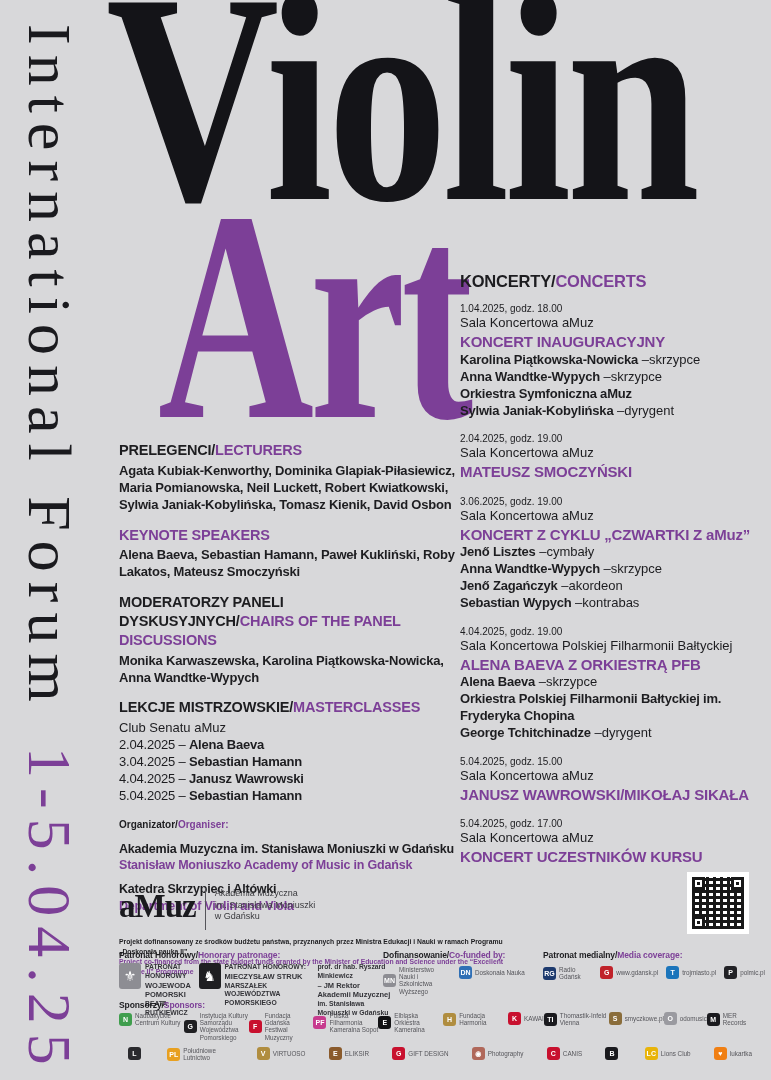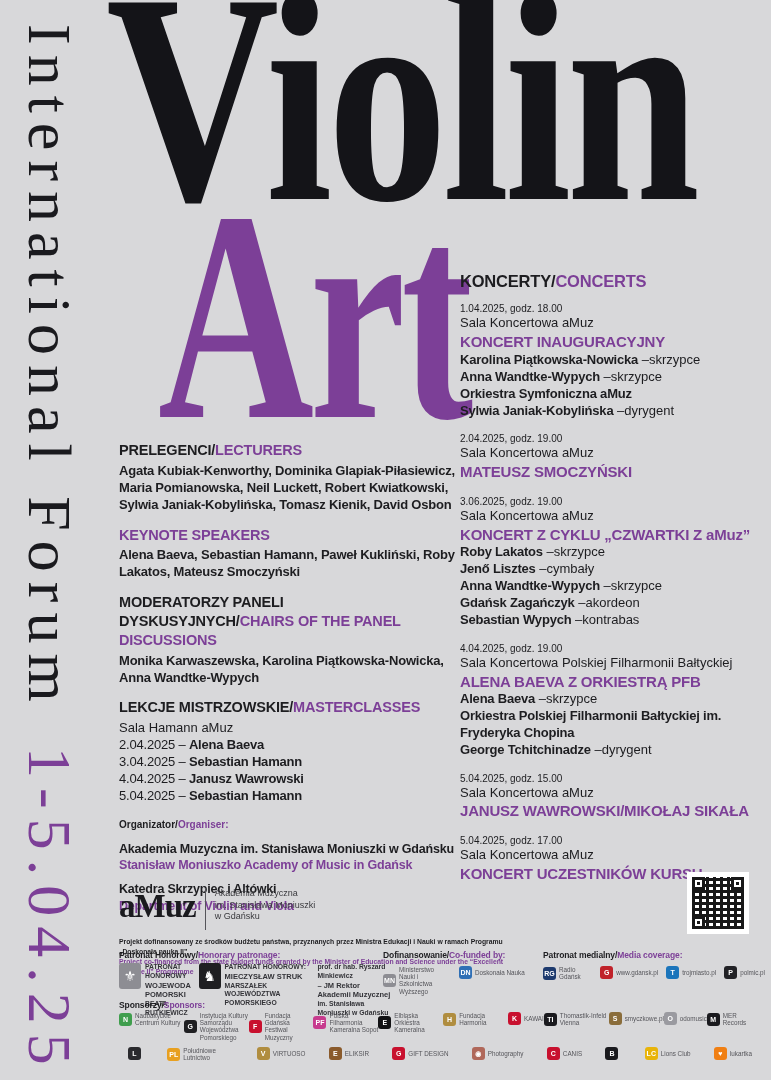--- a/index.html
+++ b/index.html
@@ -105,21 +105,21 @@
     <p class="sec-head"><span>PRELEGENCI/</span><span class="pur">LECTURERS</span></p>
     <p class="names">Agata Kubiak-Kenworthy, Dominika Glapiak-Piłasiewicz, Maria Pomianowska, Neil Luckett, Robert Kwiatkowski, Sylwia Janiak-Kobylińska, Tomasz Kienik, David Osbon</p>
 
     <p class="sec-head pur">KEYNOTE SPEAKERS</p>
     <p class="names">Alena Baeva, Sebastian Hamann, Paweł Kukliński, Roby Lakatos, Mateusz Smoczyński</p>
 
     <p class="sec-head"><span>MODERATORZY PANELI DYSKUSYJNYCH/</span><span class="pur">CHAIRS OF THE PANEL DISCUSSIONS</span></p>
     <p class="names">Monika Karwaszewska, Karolina Piątkowska-Nowicka, Anna Wandtke-Wypych</p>
 
     <p class="sec-head"><span>LEKCJE MISTRZOWSKIE/</span><span class="pur">MASTERCLASSES</span></p>
-    <p class="plain">Sala Hamann aMuz</p>
+    <p class="plain">Club Senatu aMuz</p>
     <div>
 
         <div class="mc-row"><span class="mc-date">2.04.2025</span><span class="mc-name">Alena Baeva</span></div>
 
         <div class="mc-row"><span class="mc-date">3.04.2025</span><span class="mc-name">Sebastian Hamann</span></div>
 
         <div class="mc-row"><span class="mc-date">4.04.2025</span><span class="mc-name">Janusz Wawrowski</span></div>
 
         <div class="mc-row"><span class="mc-date">5.04.2025</span><span class="mc-name">Sebastian Hamann</span></div>
       </div>
@@ -163,24 +163,23 @@
     <div class="concert">
       <div class="c-date">2.04.2025, godz. 19.00</div>
       <div class="c-venue">Sala Koncertowa aMuz</div>
       <div class="c-title">MATEUSZ SMOCZYŃSKI</div>
     </div>
 
     <div class="concert">
       <div class="c-date">3.06.2025, godz. 19.00</div>
       <div class="c-venue">Sala Koncertowa aMuz</div>
       <div class="c-title">KONCERT Z CYKLU „CZWARTKI Z aMuz”</div>
-      <div class="c-perf"><b>Roby Lakatos</b><span class="role">skrzypce</span></div>
       <div class="c-perf"><b>Jenő Lisztes</b><span class="role">cymbały</span></div>
       <div class="c-perf"><b>Anna Wandtke-Wypych</b><span class="role">skrzypce</span></div>
-      <div class="c-perf"><b>Gdańsk Zagańczyk</b><span class="role">akordeon</span></div>
+      <div class="c-perf"><b>Jenő Zagańczyk</b><span class="role">akordeon</span></div>
       <div class="c-perf"><b>Sebastian Wypych</b><span class="role">kontrabas</span></div>
     </div>
 
     <div class="concert">
       <div class="c-date">4.04.2025, godz. 19.00</div>
       <div class="c-venue">Sala Koncertowa Polskiej Filharmonii Bałtyckiej</div>
       <div class="c-title">ALENA BAEVA Z ORKIESTRĄ PFB</div>
       <div class="c-perf"><b>Alena Baeva</b><span class="role">skrzypce</span></div>
       <div class="c-perf"><b>Orkiestra Polskiej Filharmonii Bałtyckiej im. Fryderyka Chopina</b><span class="role"></span></div>
       <div class="c-perf"><b>George Tchitchinadze</b><span class="role">dyrygent</span></div>

